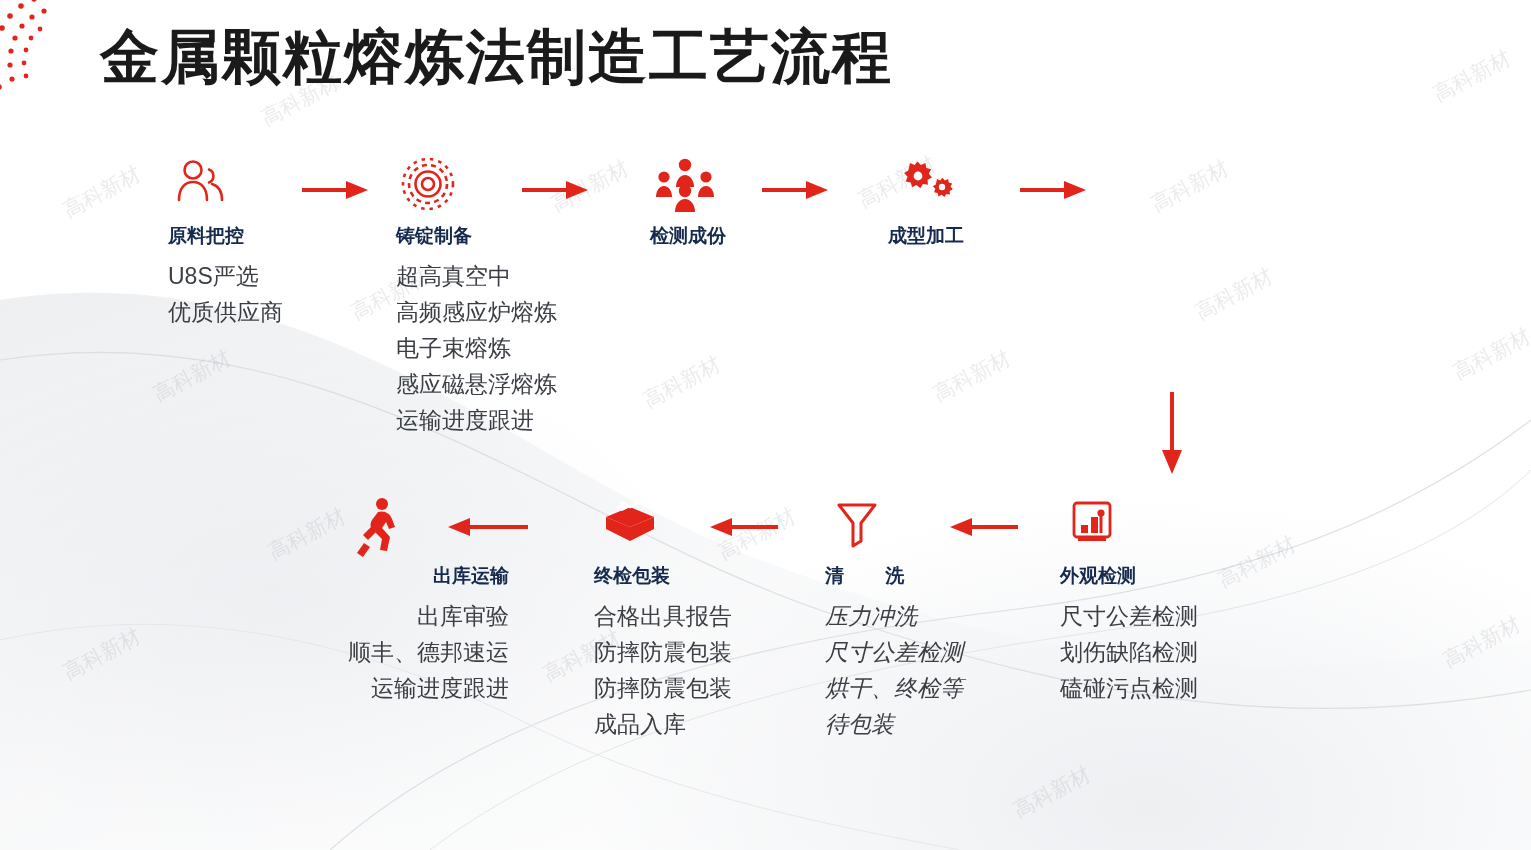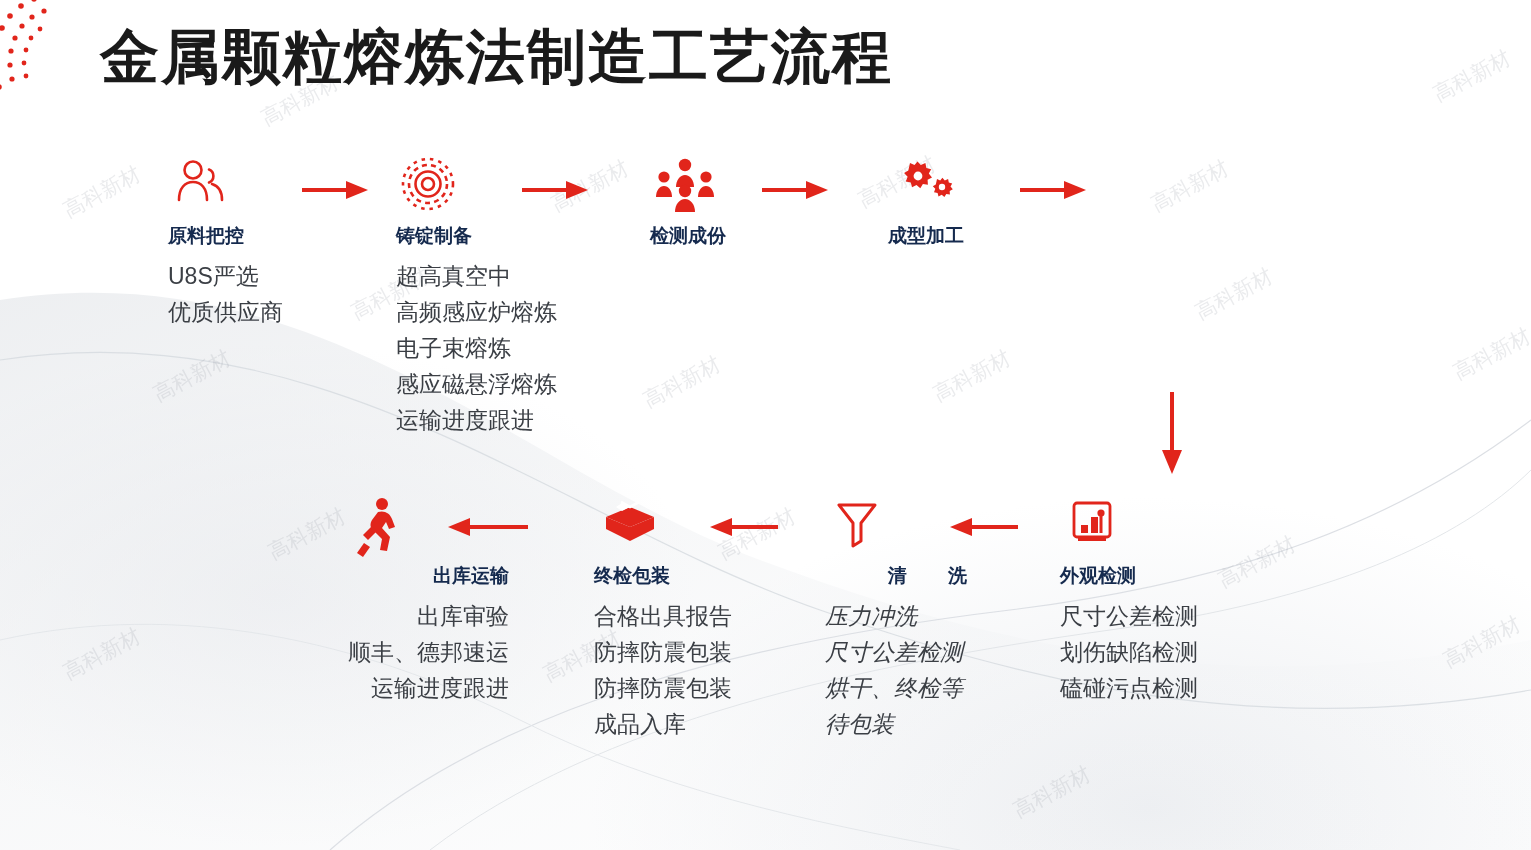--- a/index.html
+++ b/index.html
@@ -86,21 +86,20 @@
     white-space: normal;
     max-width: 160px;
     font-style: italic;
   }
   .arrow {
     position: absolute;
     pointer-events: none;
   }
   .sp-title {
     letter-spacing: 18px;
-    text-align: right;
   }
 </style>
 </head>
 <body>
 
 <div class="page">
 
   <svg class="swirl" viewBox="0 0 1531 850" xmlns="http://www.w3.org/2000/svg">
     <defs>
       <linearGradient id="g1" x1="0" y1="0" x2="1" y2="1">

